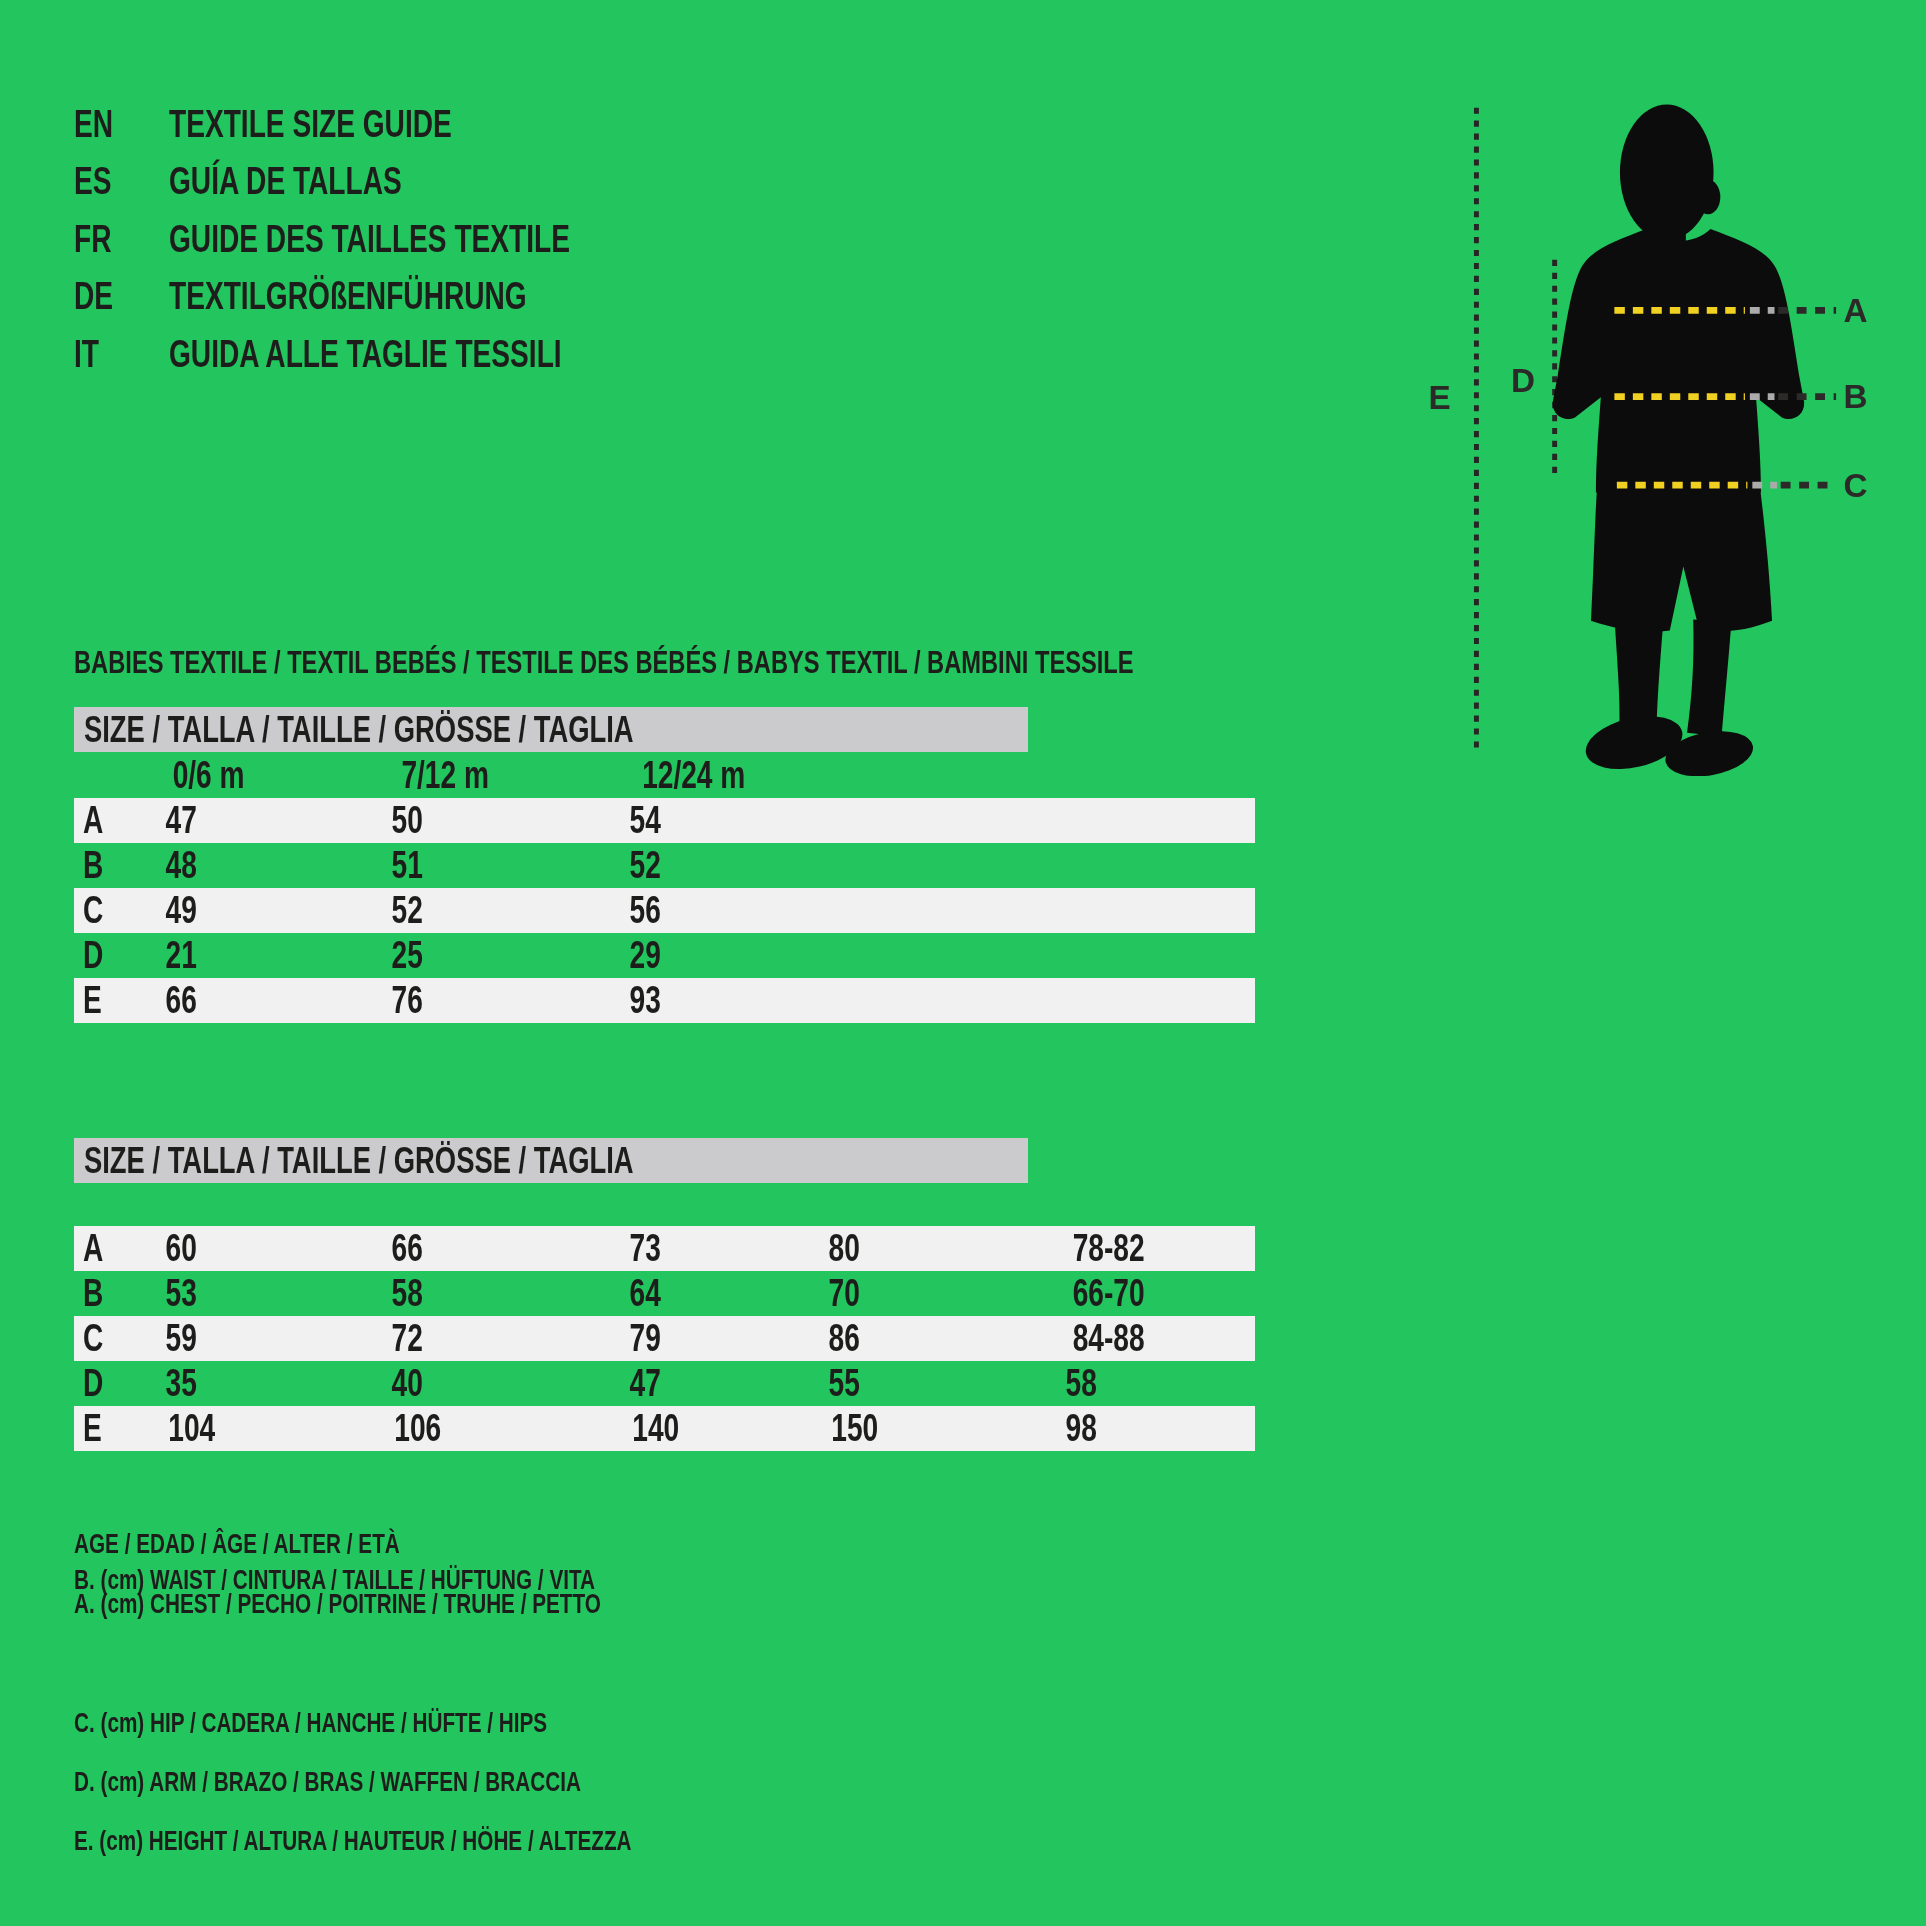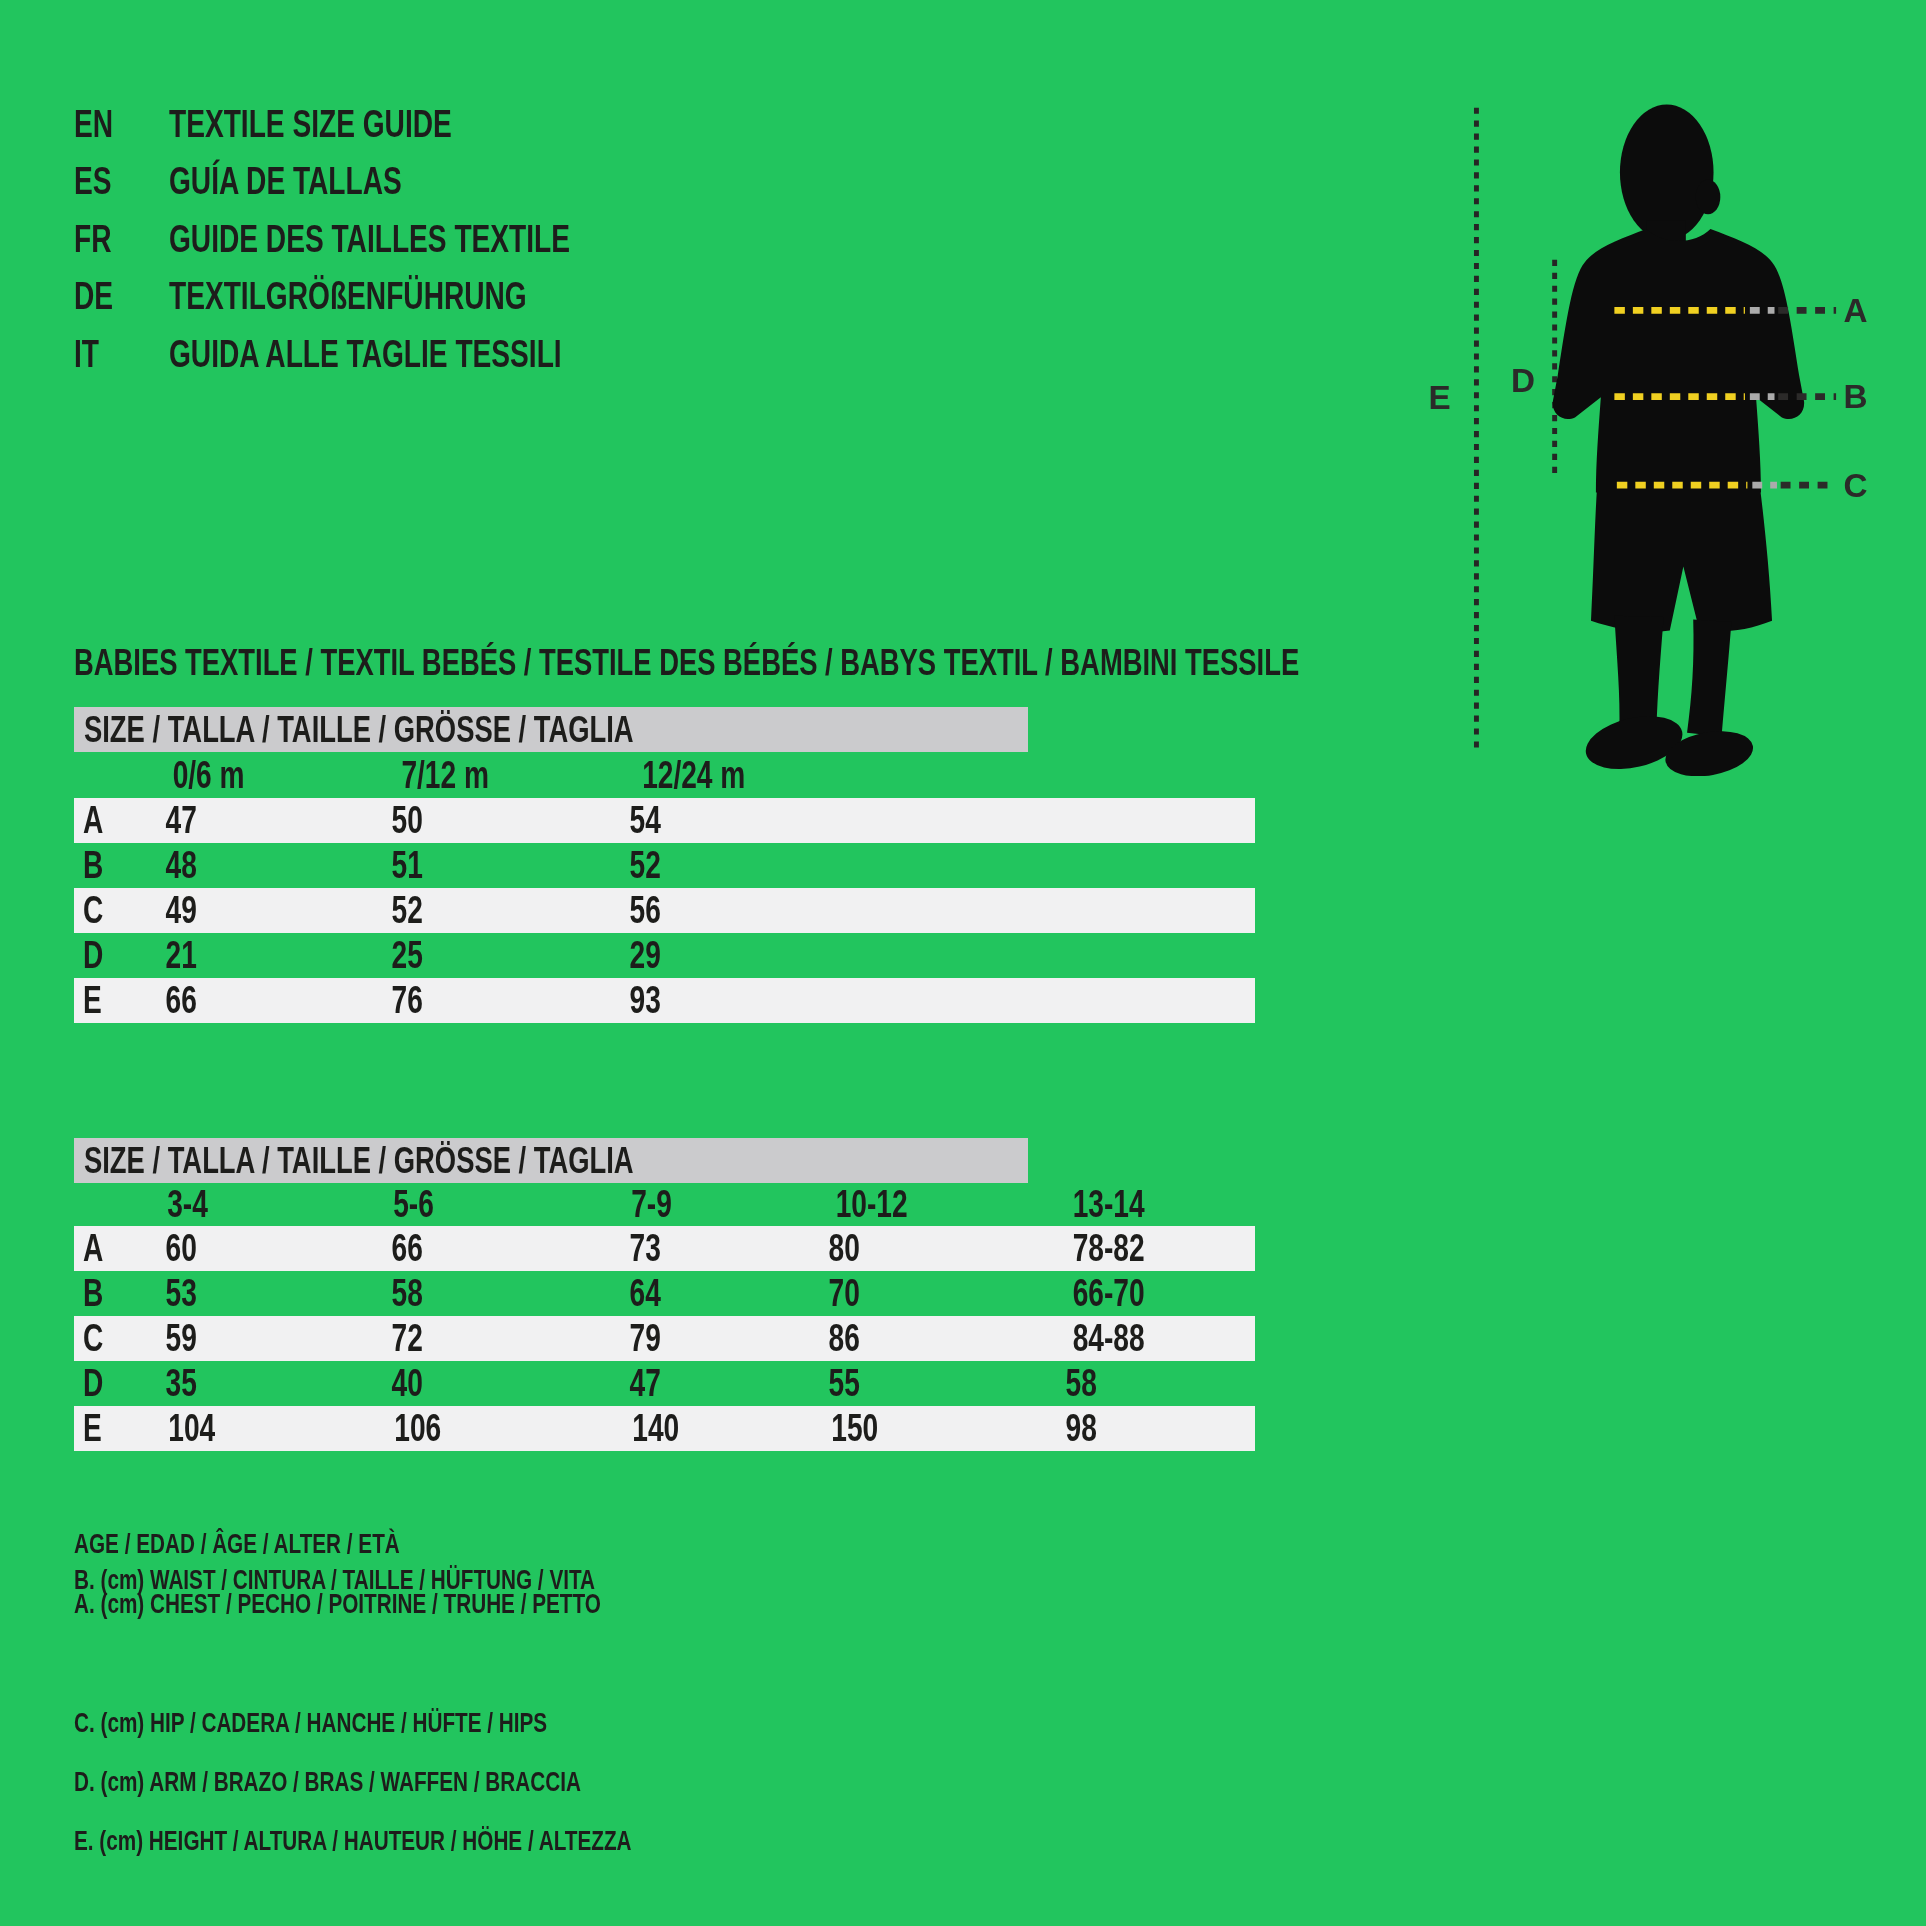--- a/index.html
+++ b/index.html
@@ -17,21 +17,21 @@
   .cx  { transform-origin: 0 50%; }
   .cxc { transform-origin: 50% 50%; }
 
   
   .lang-row { position: absolute; left: 74px; height: 43px; display: flex; align-items: center;
               font-size: 38px; font-weight: 700; }
   .lang-code  { position: absolute; left: 0; }
   .lang-label { position: absolute; left: 95px; }
 
   
-  .section-title { position: absolute; left: 74px; font-size: 37px; font-weight: 700; line-height: 43px; }
+  .section-title { position: absolute; left: 74px; font-size: 32px; font-weight: 700; line-height: 43px; }
 
   
   .size-bar { position: absolute; left: 74px; width: 954px; height: 45px; background: #cbcbcd;
               display: flex; align-items: center; font-size: 37px; font-weight: 700; }
   .size-bar .cx { margin-left: 10px; }
   .colhdr-row, .trow { position: absolute; left: 74px; width: 1181px; }
   .tbody { position: absolute; left: 74px; width: 1181px; }
   .trow-rel { position: relative; width: 1181px; height: 45px; }
   .tbody .trow-rel:nth-child(odd) { background: #f1f1f2; }
   .cell { position: absolute; top: 0; height: 100%; display: flex; align-items: center;
@@ -167,37 +167,20 @@
           <span class="cxc">76</span>
         </span>
       <span class="cell ctr col3">
           <span class="cxc">93</span>
         </span>
     </div>
   </div>
 
   <div class="size-bar" style="top:1138px">
     <span class="cx">SIZE / TALLA / TAILLE / GRÖSSE / TAGLIA</span>
-  </div>
-  <div class="colhdr-row" style="top:1183px;height:43px">
-    <span class="cell ctr col1">
-        <span class="cxc">3-4</span>
-      </span>
-    <span class="cell ctr col2">
-        <span class="cxc">5-6</span>
-      </span>
-    <span class="cell ctr col3">
-        <span class="cxc">7-9</span>
-      </span>
-    <span class="cell ctr col4">
-        <span class="cxc">10-12</span>
-      </span>
-    <span class="cell ctr col5">
-        <span class="cxc">13-14</span>
-      </span>
   </div>
   <div class="tbody" style="top:1226px">
     <div class="trow-rel">
       <span class="cell lblcell">
           <span class="cx">A</span>
         </span>
       <span class="cell ctr col1">
           <span class="cxc">60</span>
         </span>
       <span class="cell ctr col2">

